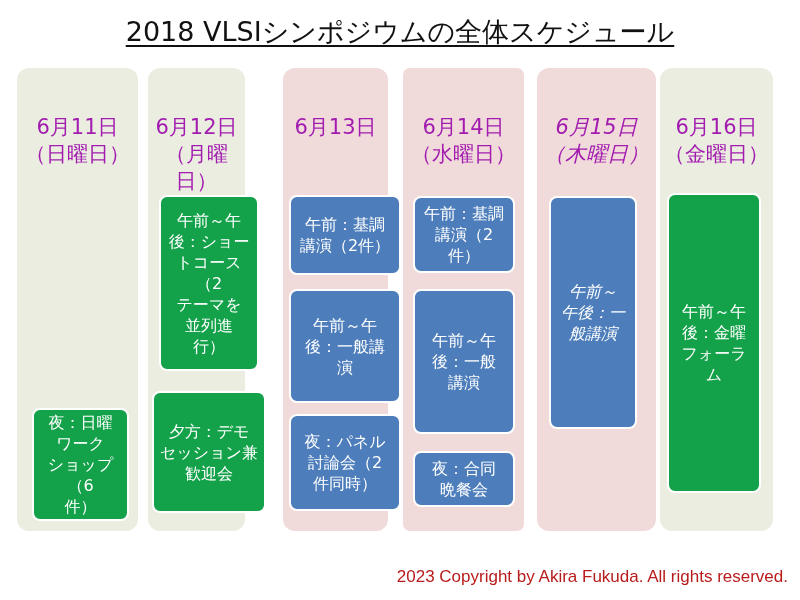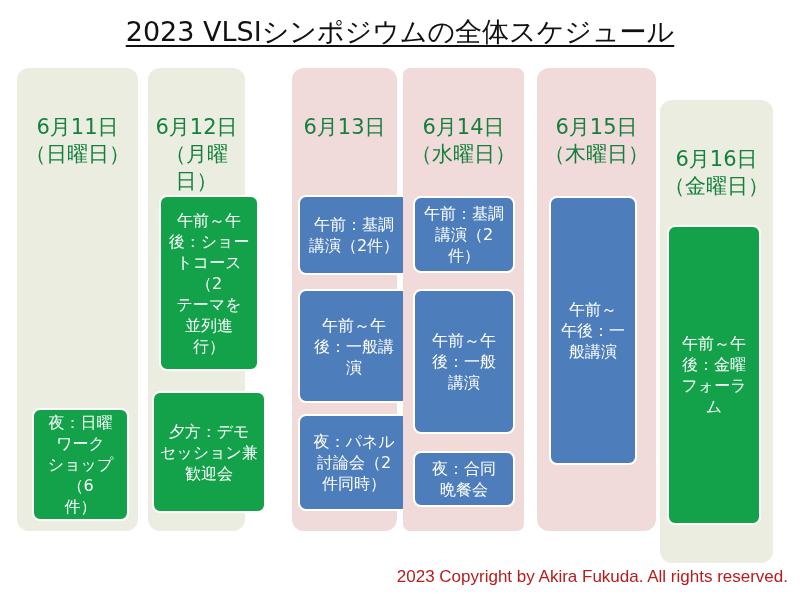--- a/index.html
+++ b/index.html
@@ -12,39 +12,39 @@
     font-size: 27px; color: #111; letter-spacing: 0px;
   }
   .title span { text-decoration: underline; text-underline-offset: 4px; }
   .col {
     position: absolute; top: 68px; height: 463px; border-radius: 12px;
   }
   .col.green { background: #ebede0; }
   .col.pink { background: #f1dada; }
   .date {
     position: absolute; left: 0; right: 0; top: 46px; text-align: center;
-    font-size: 21px; line-height: 27px; color: #15803d;
+    font-size: 21px; line-height: 27px; color: #a21caf;
   }
   .box {
     position: absolute; border: 2px solid #ffffff; border-radius: 8px;
     color: #ffffff; font-size: 16px; line-height: 21px; text-align: center;
     display: flex; align-items: center; justify-content: center; box-sizing: border-box;
     padding: 2px 4px; white-space: pre-line;
   }
   .box.g { background: #13a24a; }
   .box.b { background: #4d7ebb; }
   .footer {
     position: absolute; right: 12px; top: 567px; font-size: 17px; color: #b91c1c;
     font-family: "Liberation Sans", sans-serif;
   }
 </style>
 </head>
 <body>
 
-<div class="title"><span>2023 VLSIシンポジウムの全体スケジュール</span></div>
+<div class="title"><span>2018 VLSIシンポジウムの全体スケジュール</span></div>
 
 <div class="col green" style="left:17px;width:121px;">
   <div class="date">
     <div>6月11日</div>
     <div>（日曜日）</div>
   </div>
   <div class="box g" style="left:15px;top:340px;width:97px;height:113px;">夜：日曜
 ワーク
 ショップ（6
 件）</div>
@@ -59,21 +59,21 @@
 後：ショー
 トコース（2
 テーマを
 並列進
 行）</div>
   <div class="box g" style="left:4px;top:323px;width:114px;height:122px;">夕方：デモ
 セッション兼
 歓迎会</div>
 </div>
 
-<div class="col pink" style="left:292px;width:105px;">
+<div class="col pink" style="left:283px;width:105px;">
   <div class="date">
     <div>6月13日</div>
   </div>
   <div class="box b" style="left:6px;top:127px;width:112px;height:80px;">午前：基調
 講演（2件）</div>
   <div class="box b" style="left:6px;top:221px;width:112px;height:114px;">午前～午
 後：一般講
 演</div>
   <div class="box b" style="left:6px;top:346px;width:112px;height:97px;">夜：パネル
 討論会（2
@@ -87,31 +87,31 @@
   </div>
   <div class="box b" style="left:10px;top:128px;width:102px;height:77px;">午前：基調
 講演（2件）</div>
   <div class="box b" style="left:10px;top:221px;width:102px;height:145px;">午前～午
 後：一般
 講演</div>
   <div class="box b" style="left:10px;top:383px;width:102px;height:56px;">夜：合同
 晩餐会</div>
 </div>
 
-<div class="col pink" style="left:537px;width:119px;">
+<div class="col pink" style="left:537px;width:119px;font-style:italic;">
   <div class="date">
     <div>6月15日</div>
     <div>（木曜日）</div>
   </div>
-  <div class="box b" style="left:12px;top:128px;width:88px;height:269px;">午前～
+  <div class="box b" style="left:12px;top:128px;width:88px;height:233px;">午前～
 午後：一
 般講演</div>
 </div>
 
-<div class="col green" style="left:660px;width:113px;margin-top:32px;">
+<div class="col green" style="left:660px;width:113px;">
   <div class="date">
     <div>6月16日</div>
     <div>（金曜日）</div>
   </div>
   <div class="box g" style="left:7px;top:125px;width:94px;height:300px;">午前～午
 後：金曜
 フォーラ
 ム</div>
 </div>
 

